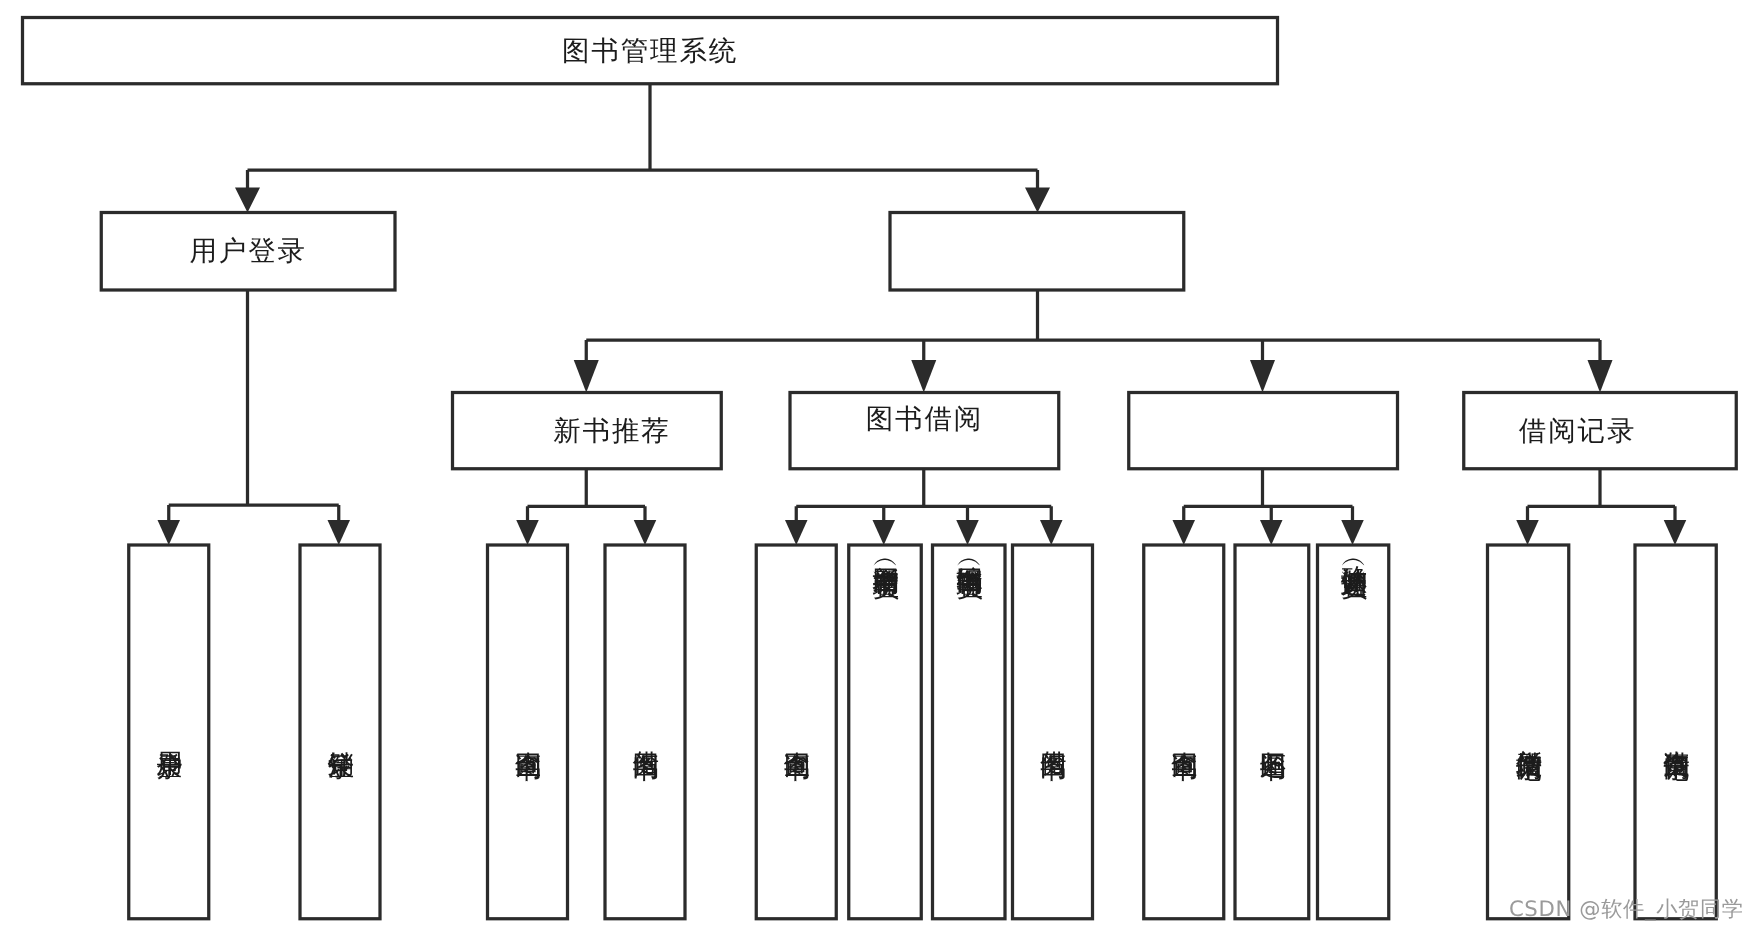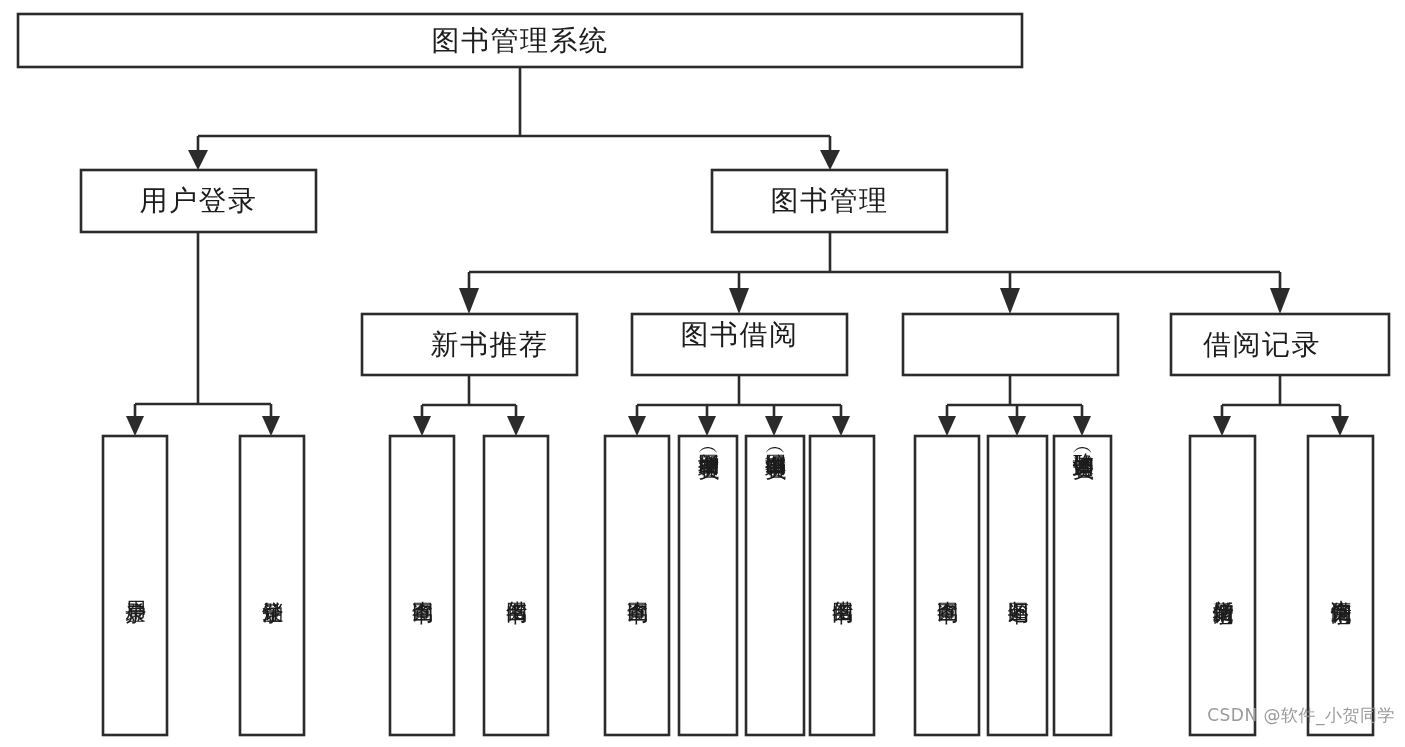--- a/index.html
+++ b/index.html
@@ -63,29 +63,29 @@
   }
   .horiz-label-wrap {
     position: absolute;
     display: flex;
     align-items: center;
     justify-content: center;
     pointer-events: none;
   }
   .horiz-label-text {
     font-family: "DejaVu Sans", "Liberation Sans", sans-serif;
-    font-size: 28px;
+    font-size: 22px;
     color: #1c1c1c;
     letter-spacing: 1.5px;
     white-space: nowrap;
   }
   #watermark {
     position: absolute;
     right: 10px;
-    bottom: 20px;
+    bottom: 8px;
     font-family: "DejaVu Sans", "Liberation Sans", sans-serif;
     font-size: 17px;
     color: #9a9a9a;
     letter-spacing: 0.5px;
     white-space: nowrap;
     user-select: none;
   }
 </style>
 </head>
 <body>
@@ -178,23 +178,20 @@
     <rect class="node-box" x="1308" y="436" width="65" height="299"></rect>
   </svg>
 
   <div class="horiz-label-wrap" style="left:18px; top:14px; width:1004px; height:53px;">
     <span class="horiz-label-text">图书管理系统</span>
   </div>
 
   <div class="horiz-label-wrap" style="left:81px; top:170px; width:235px; height:62px;">
     <span class="horiz-label-text">用户登录</span>
   </div>
-  <div class="horiz-label-wrap" style="left:712px; top:170px; width:235px; height:62px;">
-    <span class="horiz-label-text">图书管理</span>
-  </div>
 
   <div class="horiz-label-wrap" style="left:362px; top:314px; width:255px; height:61px;">
     <span class="horiz-label-text">新书推荐</span>
   </div>
   <div class="horiz-label-wrap" style="left:632px; top:304px; width:215px; height:61px;">
     <span class="horiz-label-text">图书借阅</span>
   </div>
   <div class="horiz-label-wrap" style="left:1171px; top:314px; width:182px; height:61px;">
     <span class="horiz-label-text">借阅记录</span>
   </div>

